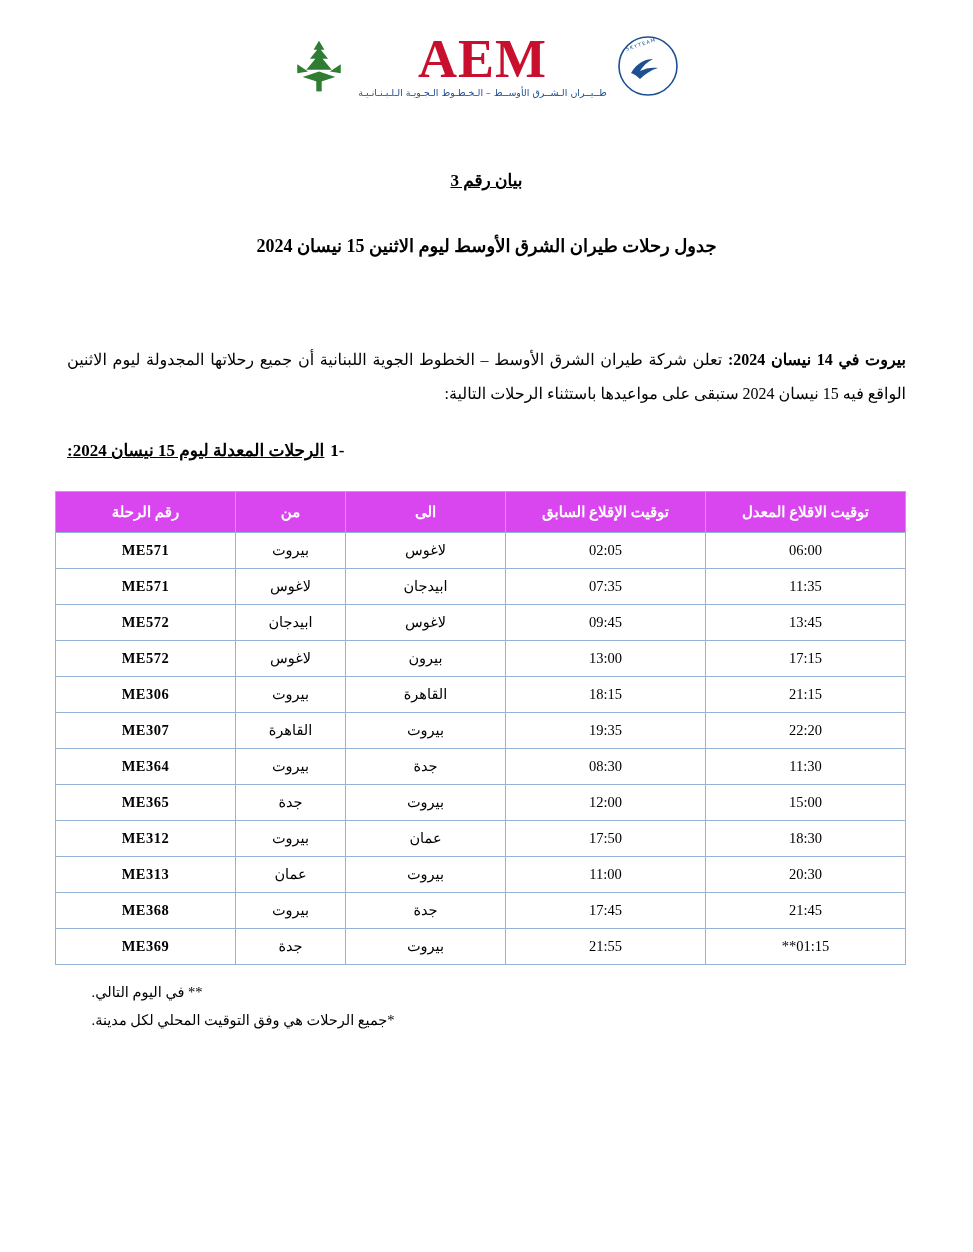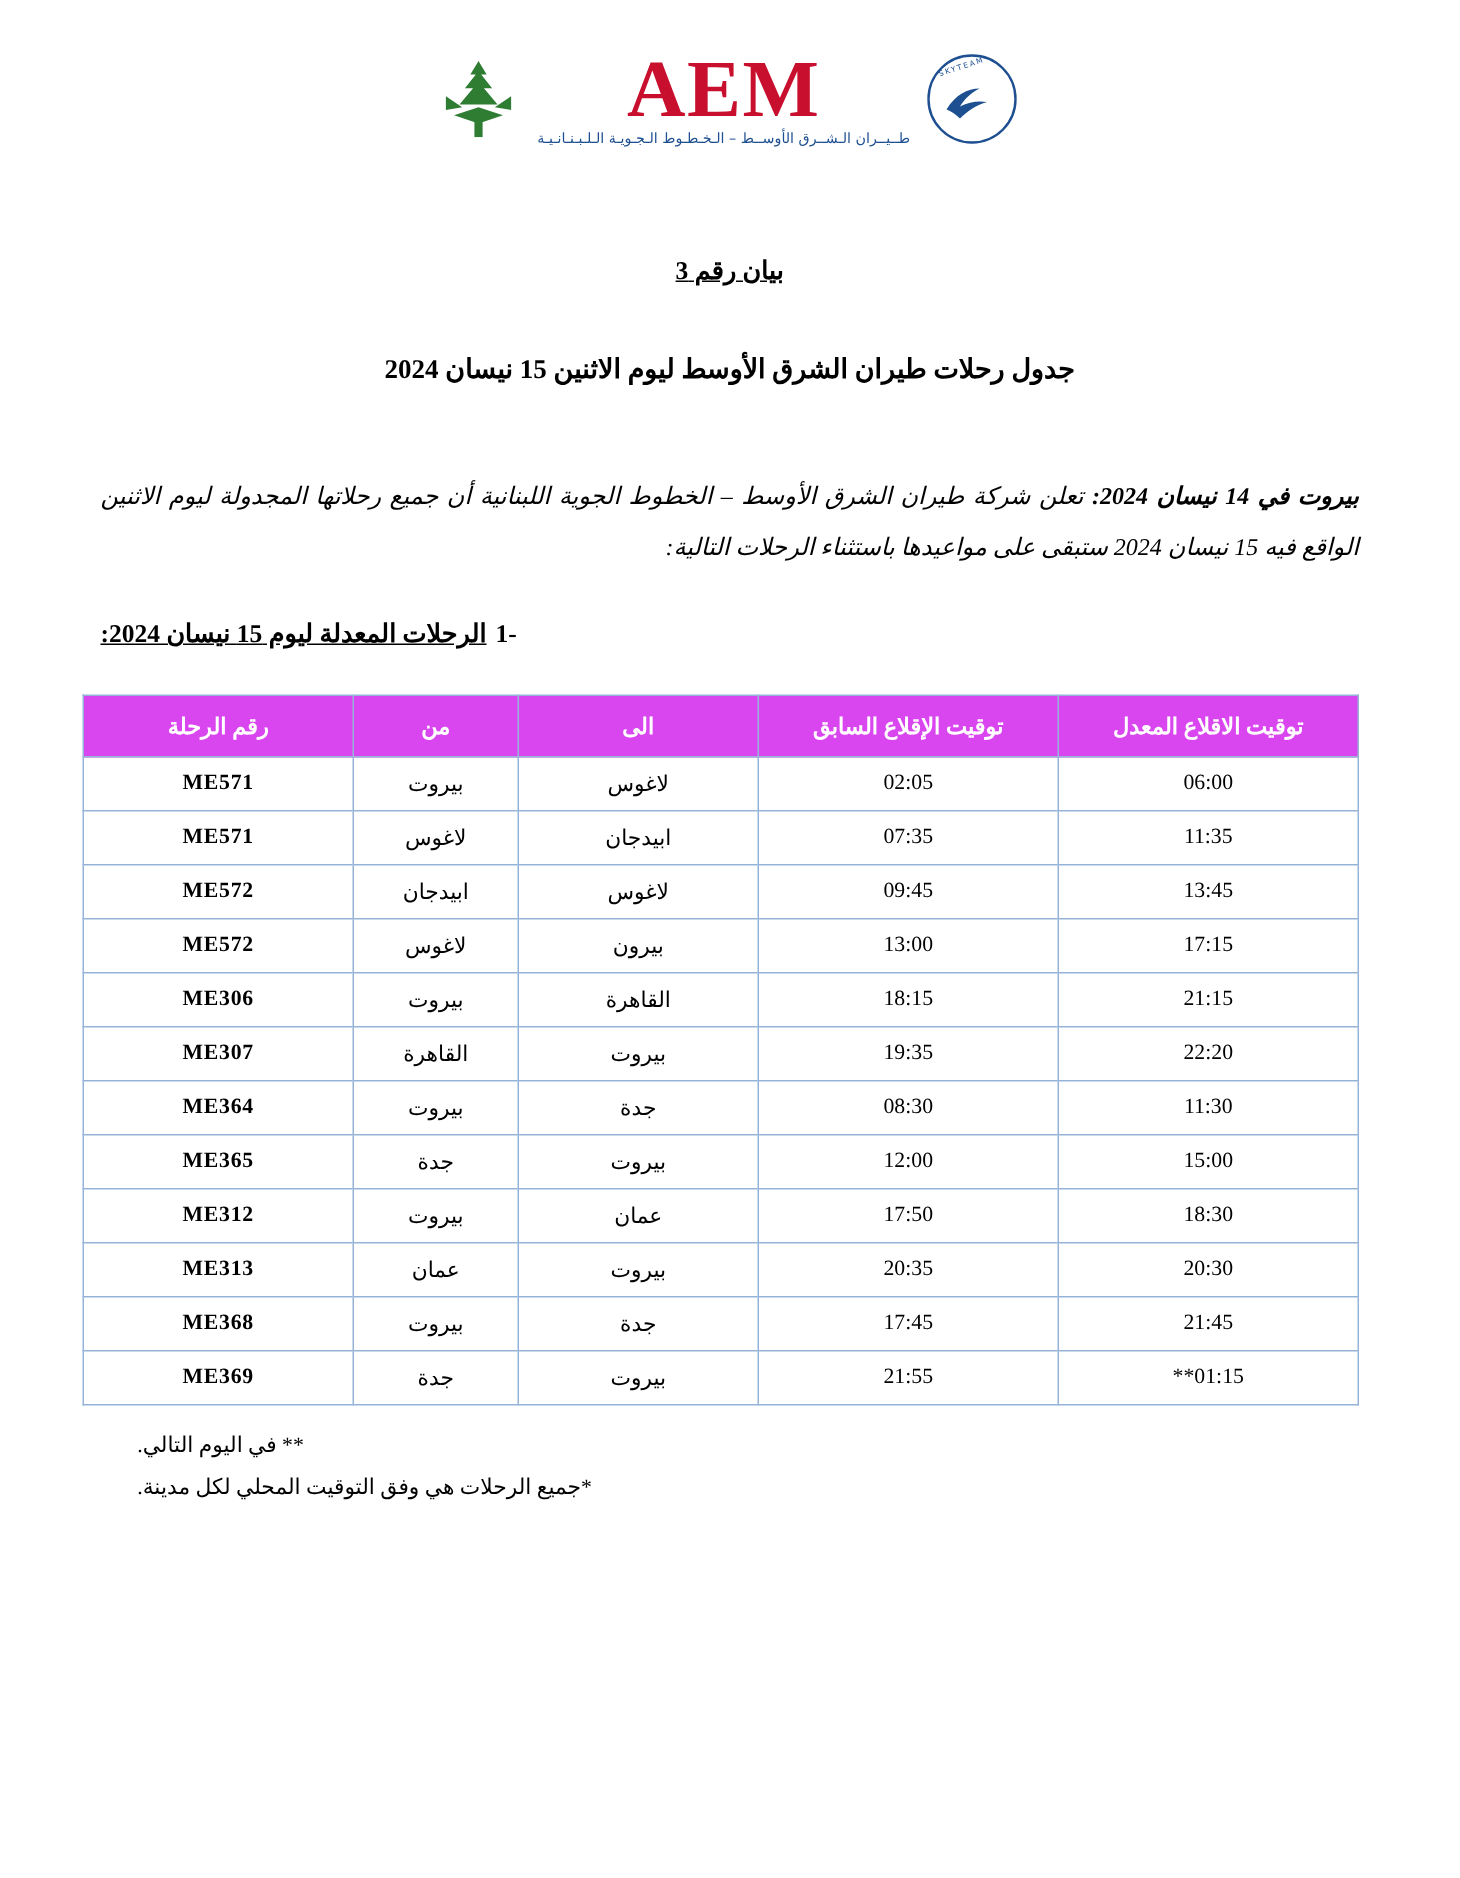--- a/index.html
+++ b/index.html
@@ -84,26 +84,25 @@
     direction: rtl;
   }
   .doc-title {
     text-align: center;
     font-weight: bold;
     font-size: 18px;
     margin-top: 44px;
     direction: rtl;
   }
   .para {
-    margin-top: 58px;
+    margin-top: 86px;
     font-size: 16px;
     line-height: 2.1;
     text-align: justify;
     direction: rtl;
-    font-style: italic;
   }
   .para b { font-weight: bold; }
 
   .section-head {
     margin-top: 30px;
     text-align: left;
     font-size: 17px;
     font-weight: bold;
     direction: rtl;
   }
@@ -289,21 +288,21 @@
       </tr>
       <tr>
         <td class="time">18:30</td>
         <td class="time">17:50</td>
         <td>عمان</td>
         <td>بيروت</td>
         <td class="flight-no">ME312</td>
       </tr>
       <tr>
         <td class="time">20:30</td>
-        <td class="time">20:35</td>
+        <td class="time">11:00</td>
         <td>بيروت</td>
         <td>عمان</td>
         <td class="flight-no">ME313</td>
       </tr>
       <tr>
         <td class="time">21:45</td>
         <td class="time">17:45</td>
         <td>جدة</td>
         <td>بيروت</td>
         <td class="flight-no">ME368</td>

